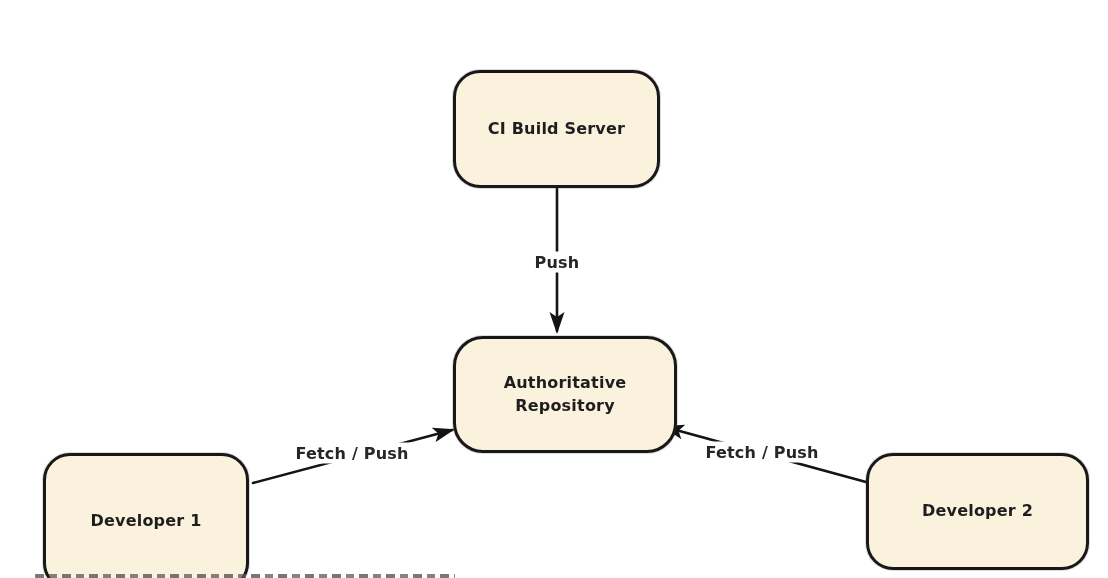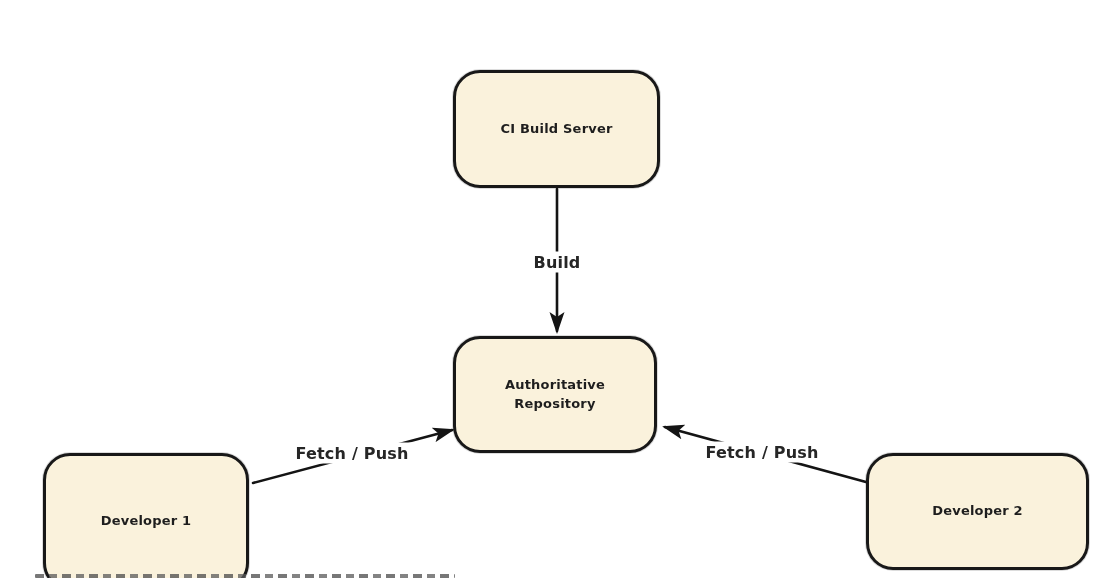--- a/index.html
+++ b/index.html
@@ -27,31 +27,31 @@
     position: absolute;
     box-sizing: border-box;
     background: #faf2dc;
     border: 3px solid #181818;
     border-radius: 27px;
     display: flex;
     align-items: center;
     justify-content: center;
     text-align: center;
     color: #1e1e1e;
-    font-size: 13px;
+    font-size: 16px;
     font-weight: 600;
     letter-spacing: 0.2px;
     box-shadow: 0 0 0 1px rgba(20,20,20,0.15);
   }
   .node .node-label {
     display: inline-block;
     line-height: 1.4;
   }
   .node-ci     { left: 453px; top: 70px;  width: 207px; height: 118px; }
-  .node-repo   { left: 453px; top: 336px; width: 204px; height: 117px; }
+  .node-repo   { left: 453px; top: 336px; width: 224px; height: 117px; border-radius: 30px; }
   .node-repo .node-label { max-width: 150px; }
   .node-dev1   { left: 43px;  top: 453px; width: 206px; height: 137px; }
   .node-dev2   { left: 866px; top: 453px; width: 223px; height: 117px; }
 
   .edge-label {
     position: absolute;
     transform: translate(-50%, -50%);
     background: #ffffff;
     padding: 1px 7px;
     color: #262626;
@@ -107,21 +107,21 @@
   </div>
 
   <div class="node node-dev1">
     <span class="node-label">Developer 1</span>
   </div>
 
   <div class="node node-dev2">
     <span class="node-label">Developer 2</span>
   </div>
 
-  <div class="edge-label edge-label-fetch">Build</div>
+  <div class="edge-label edge-label-fetch">Push</div>
 
   <div class="edge-label edge-label-fetch-push-left">Fetch / Push</div>
 
   <div class="edge-label edge-label-fetch-push-right">Fetch / Push</div>
 
   <div class="caption-fragment"></div>
 
 </div>
 
 </body></html>

